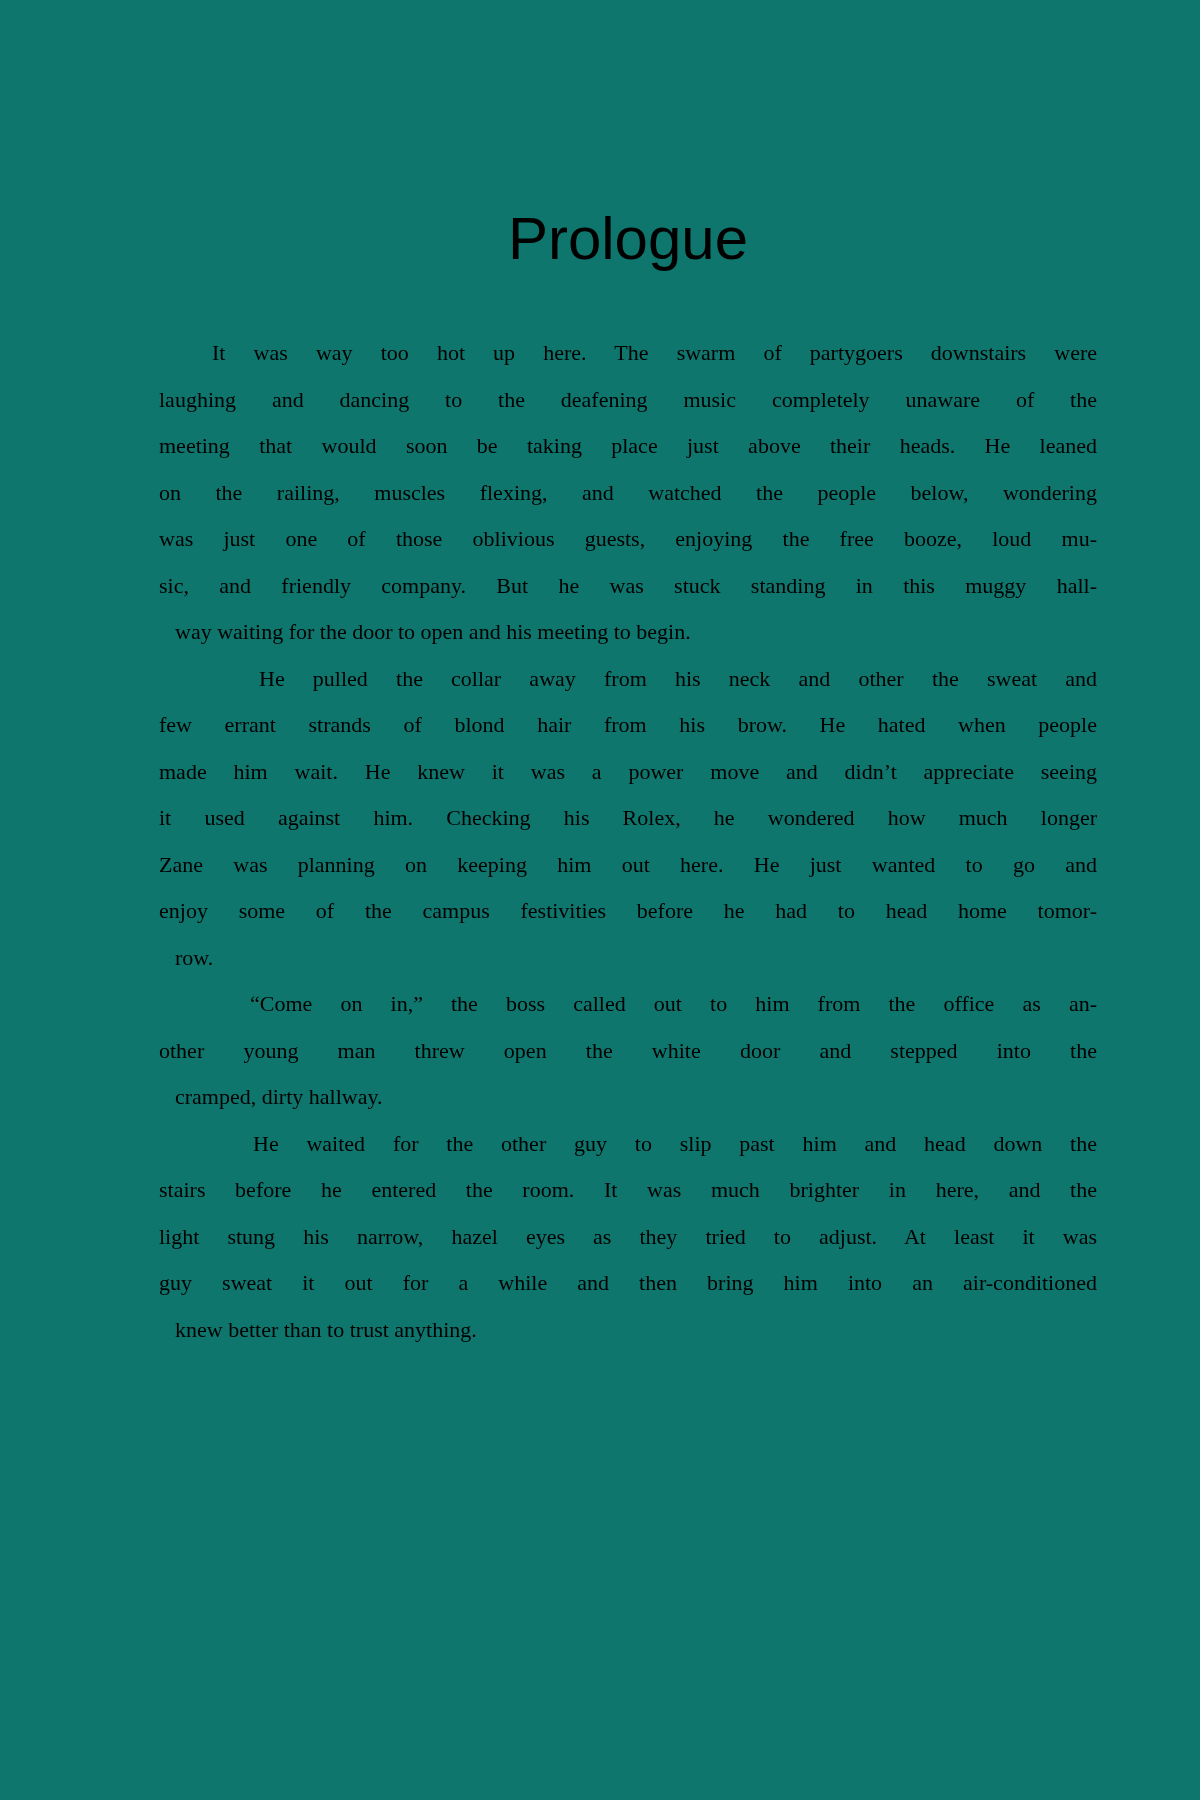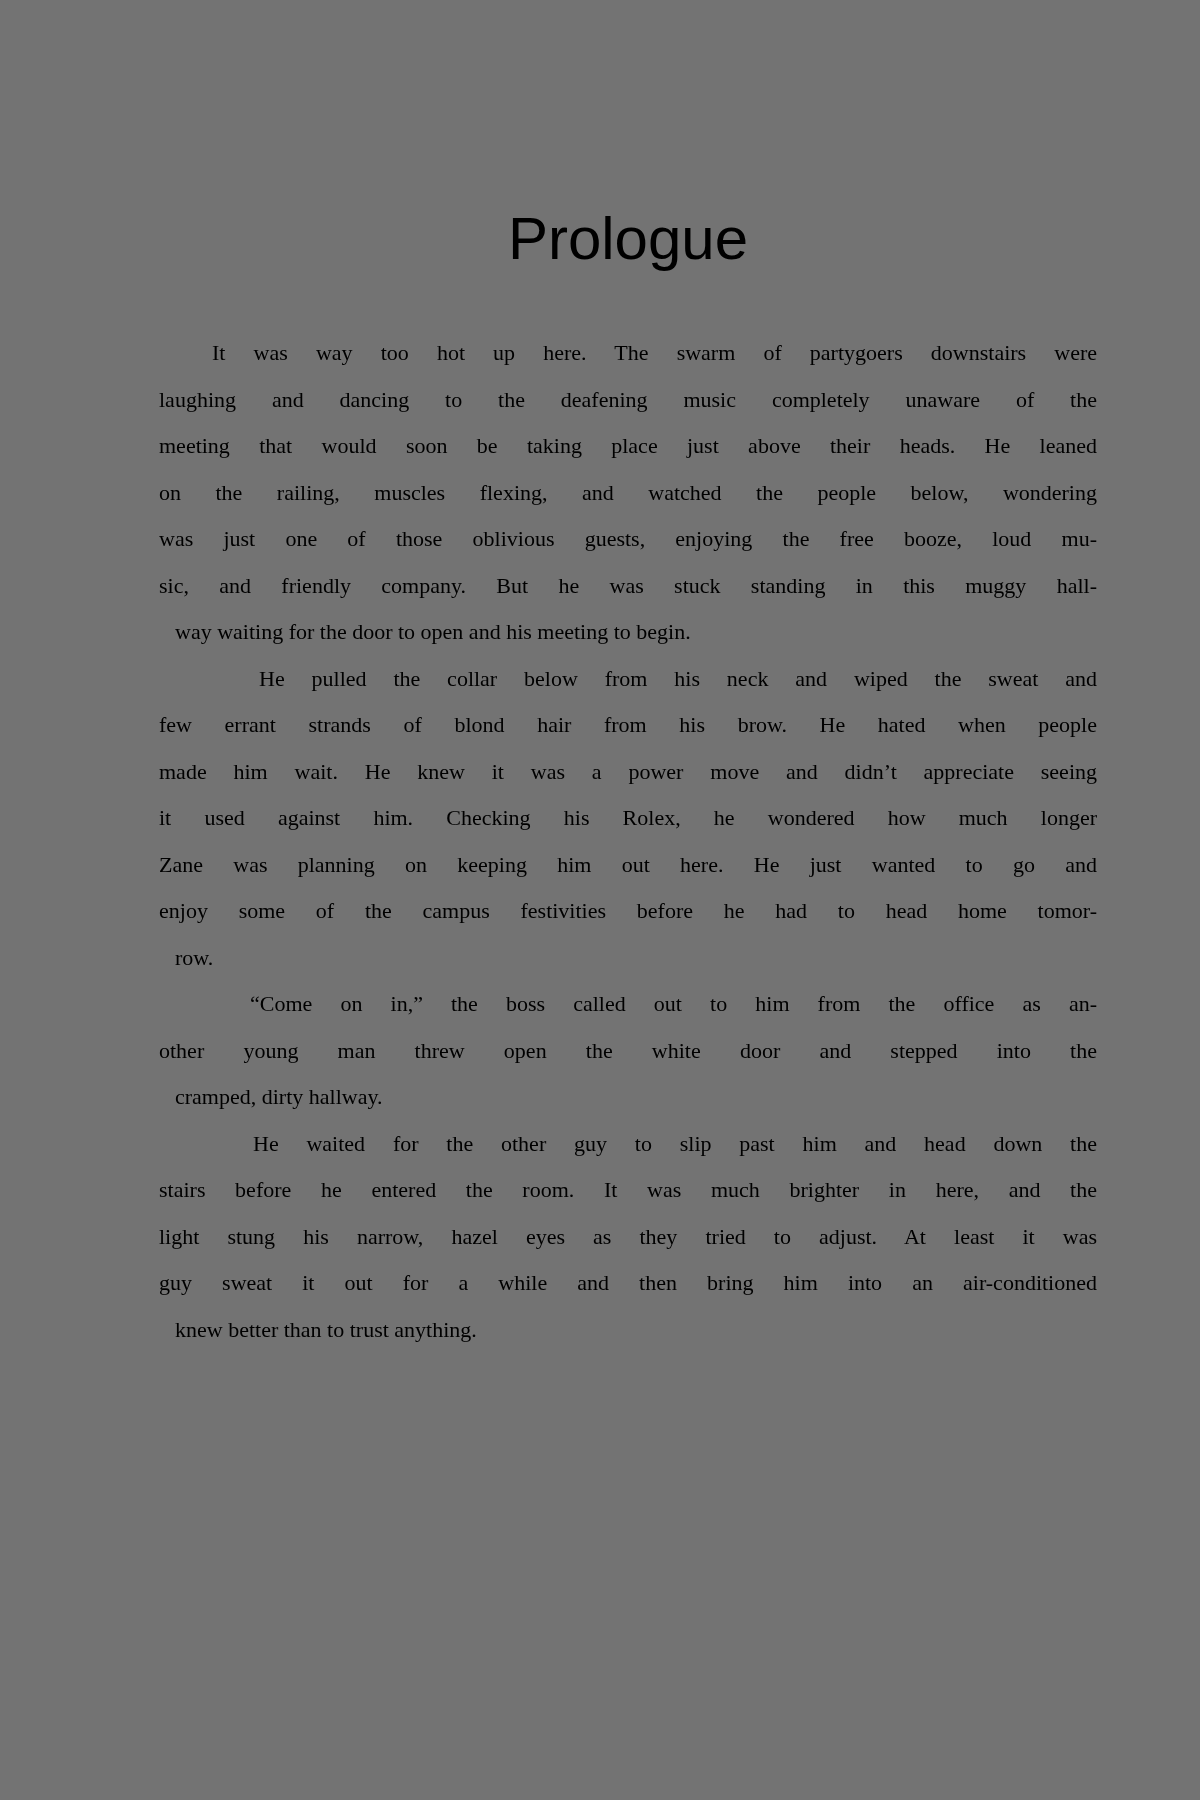--- a/index.html
+++ b/index.html
@@ -4,21 +4,21 @@
 <style>
   html, body {
     margin: 0;
     padding: 0;
     background: #ffffff;
   }
   .page {
     position: relative;
     width: 1200px;
     height: 1800px;
-    background: #737373;
+    background: #0f766e;
     overflow: hidden;
     color: #000000;
   }
   .chapter-title {
     position: absolute;
     left: 159px;
     top: 209px;
     width: 938px;
     margin: 0;
     text-align: center;
@@ -54,21 +54,21 @@
 <div class="page">
   <h1 class="chapter-title">Prologue</h1>
   <div class="body-text" id="body-text">
       <div class="text-line" style="padding-left: 53px;">It was way too hot up here. The swarm of partygoers downstairs were</div>
       <div class="text-line">laughing and dancing to the deafening music completely unaware of the</div>
       <div class="text-line">meeting that would soon be taking place just above their heads. He leaned</div>
       <div class="text-line">on the railing, muscles flexing, and watched the people below, wondering</div>
       <div class="text-line">was just one of those oblivious guests, enjoying the free booze, loud mu-</div>
       <div class="text-line">sic, and friendly company. But he was stuck standing in this muggy hall-</div>
       <div class="text-line last-line">way waiting for the door to open and his meeting to begin.</div>
-      <div class="text-line" style="padding-left: 100px;">He pulled the collar below from his neck and wiped the sweat and</div>
+      <div class="text-line" style="padding-left: 100px;">He pulled the collar away from his neck and other the sweat and</div>
       <div class="text-line">few errant strands of blond hair from his brow. He hated when people</div>
       <div class="text-line">made him wait. He knew it was a power move and didn’t appreciate seeing</div>
       <div class="text-line">it used against him. Checking his Rolex, he wondered how much longer</div>
       <div class="text-line">Zane was planning on keeping him out here. He just wanted to go and</div>
       <div class="text-line">enjoy some of the campus festivities before he had to head home tomor-</div>
       <div class="text-line last-line">row.</div>
       <div class="text-line" style="padding-left: 91px;">“Come on in,” the boss called out to him from the office as an-</div>
       <div class="text-line">other young man threw open the white door and stepped into the</div>
       <div class="text-line last-line">cramped, dirty hallway.</div>
       <div class="text-line" style="padding-left: 94px;">He waited for the other guy to slip past him and head down the</div>

